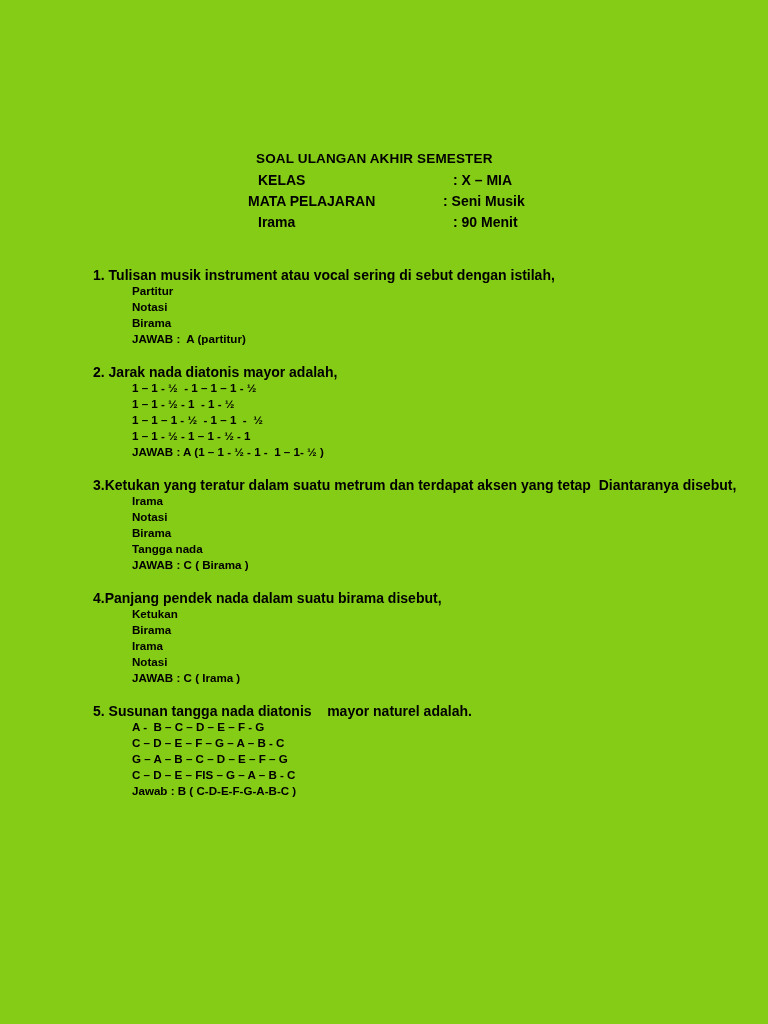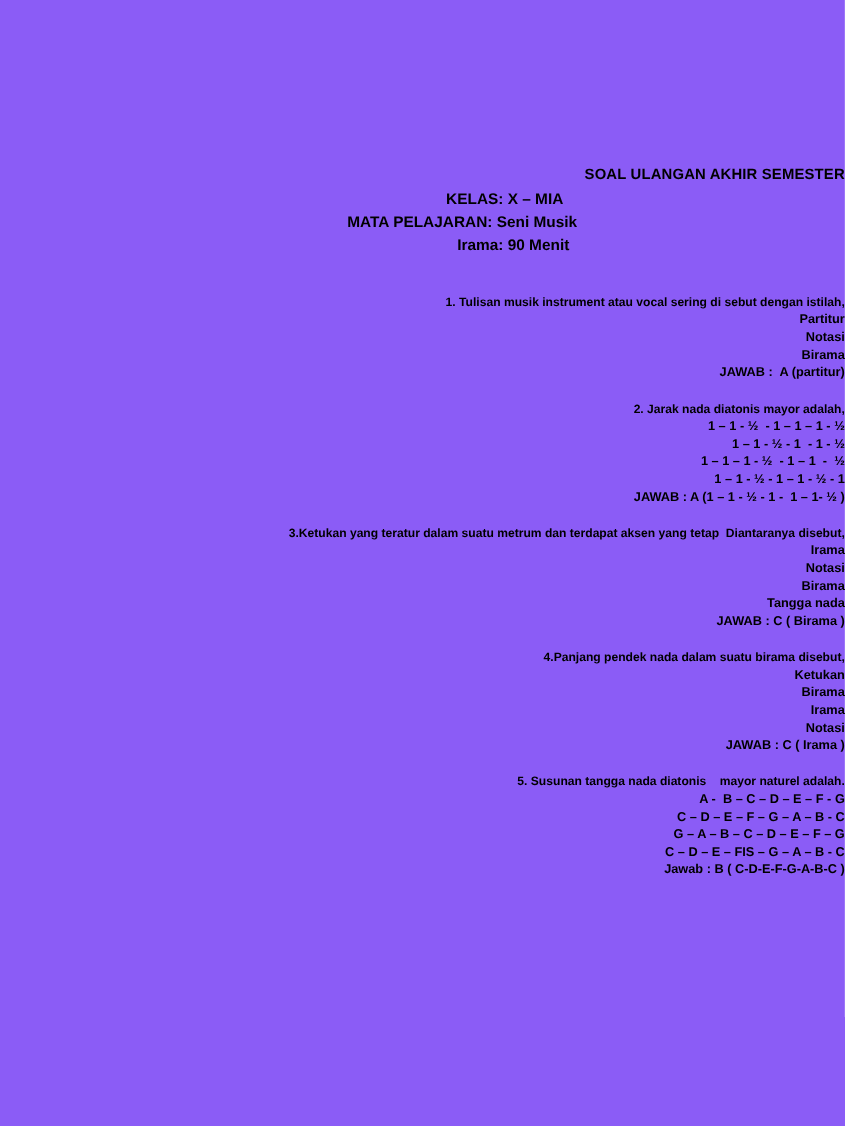--- a/index.html
+++ b/index.html
@@ -13,22 +13,21 @@
     background: #ffffff;
     font-family: "Liberation Sans", sans-serif;
     color: #000000;
     overflow: hidden;
   }
 
   .page {
     position: relative;
     width: 768px;
     height: 1024px;
-    background: #8b5cf6;
-    text-align: right;
+    background: #84cc16;
   }
 
   
   .doc-header {
     position: absolute;
     left: 0;
     top: 148px;
     width: 768px;
   }
 
@@ -71,29 +70,30 @@
     left: 0;
     top: 267px;
     width: 768px;
   }
 
   .question-block {
     margin-bottom: 17px;
   }
 
   .q-stem {
-    font-size: 11px;
+    font-size: 14px;
     font-weight: bold;
     line-height: 16px;
     padding-left: 93px;
     white-space: pre;
   }
 
   .q-options {
     padding-left: 100px;
+    margin-left: 32px;
   }
 
   .q-option,
   .q-answer {
     font-size: 11.6px;
     font-weight: bold;
     line-height: 16px;
     white-space: pre;
   }
 </style>

